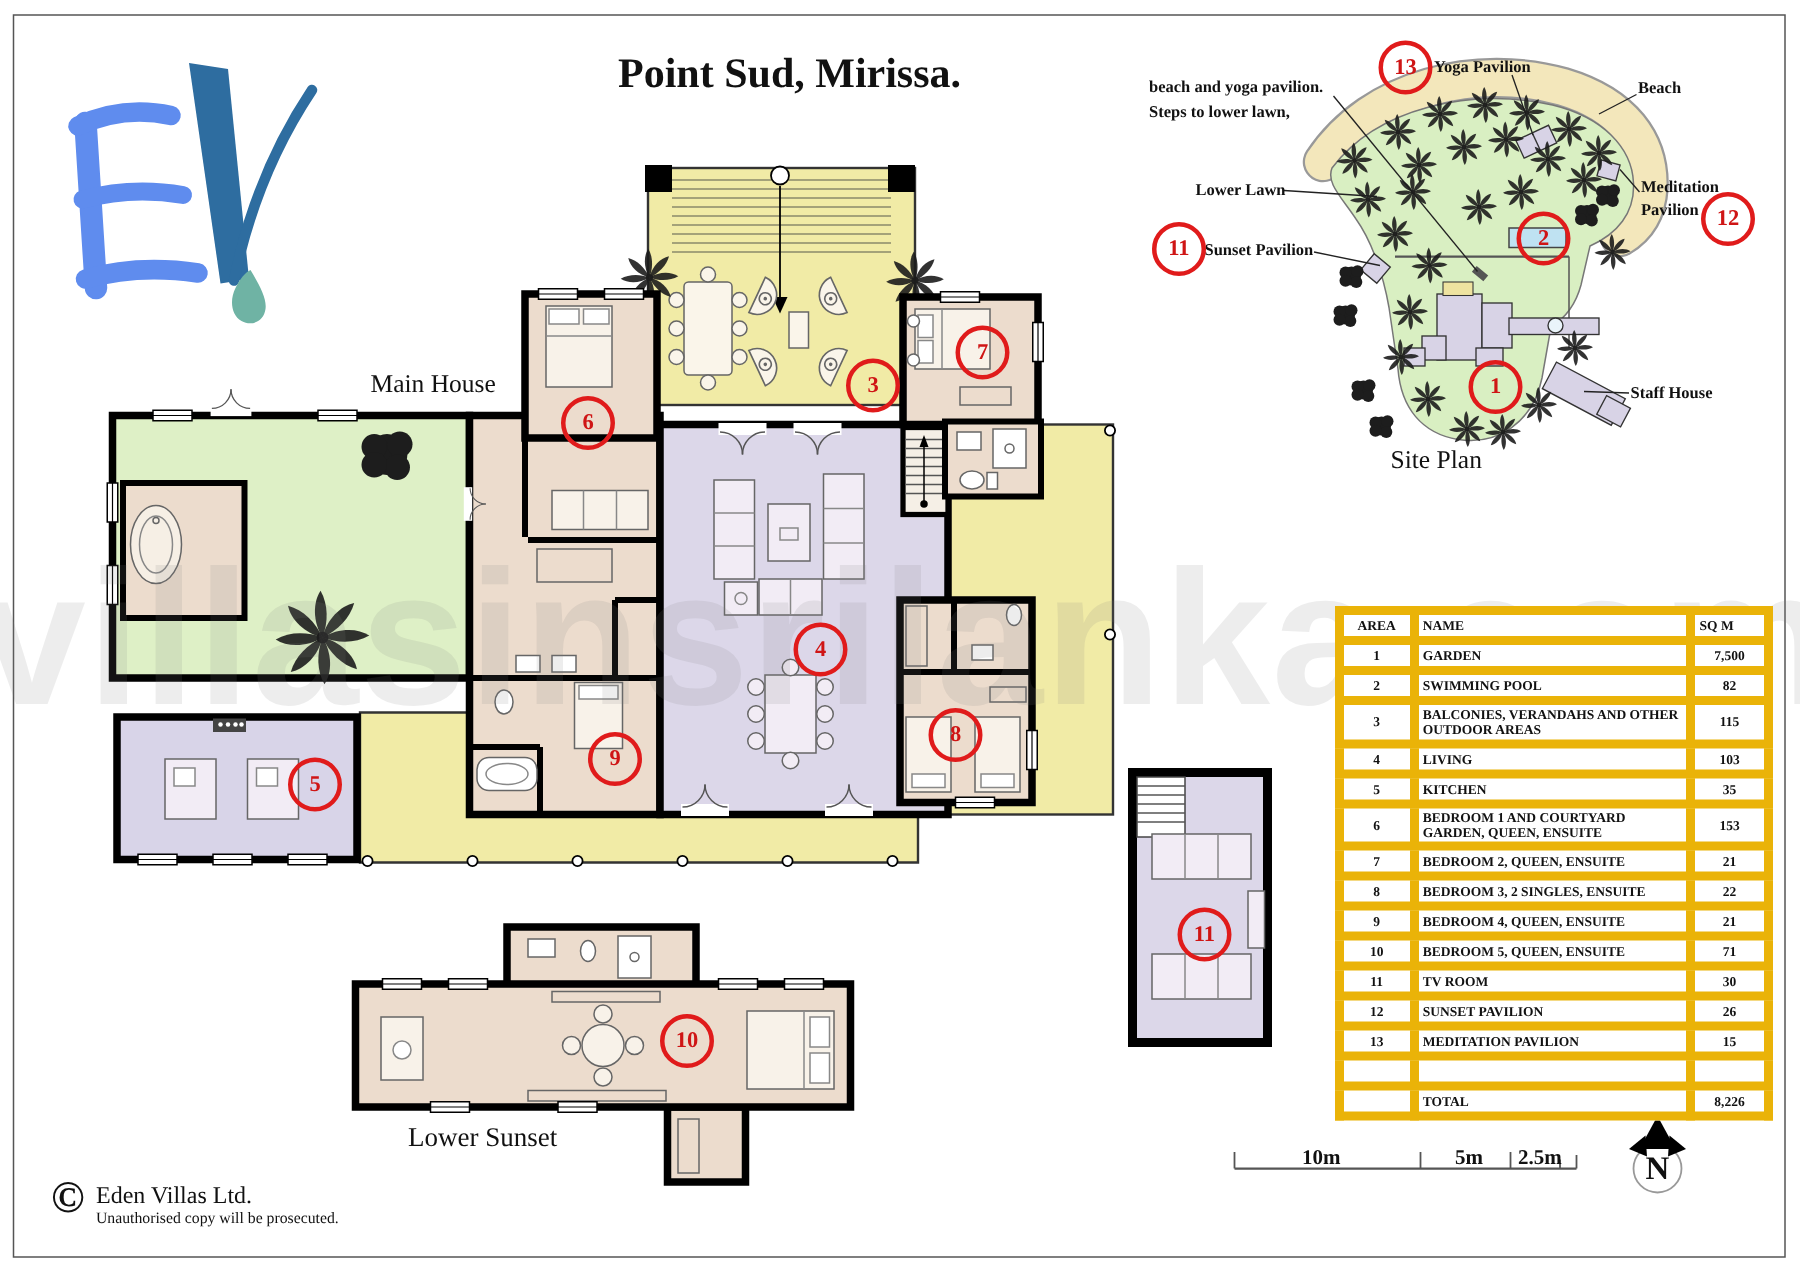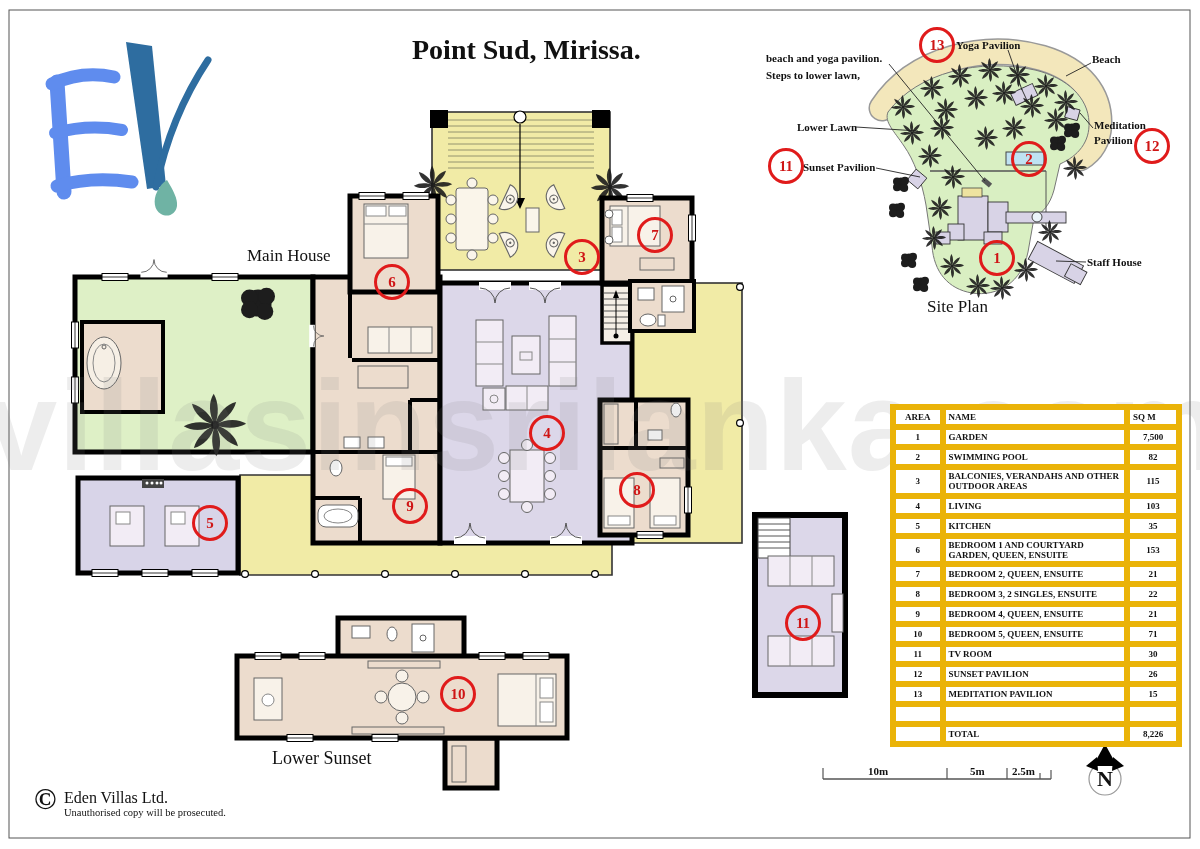--- a/index.html
+++ b/index.html
@@ -7,21 +7,21 @@
        font-family:"Liberation Serif",serif;color:#111;}
   #plan-svg{position:absolute;left:0;top:0;z-index:1;}
   .watermark{position:absolute;left:-14px;top:352px;z-index:5;white-space:nowrap;
        font:bold 128px "Liberation Sans",sans-serif;color:rgba(125,125,125,0.14);
        letter-spacing:1px;pointer-events:none;}
   .txt{position:absolute;z-index:8;}
   .title{font-weight:bold;font-size:28px;width:360px;text-align:left;font-family:Liberation Serif, serif;}
   .plan-label{font-size:17px;}
   .lower-label{font-size:18px;}
   .site-note{font-size:11px;font-weight:bold;line-height:14px;}
-  .scale-label{font-size:11px;font-weight:bold;}
+  .scale-label{font-size:14px;font-weight:bold;}
   .north-letter{font-size:22px;font-weight:bold;}
   .copy-symbol{font-size:30px;font-weight:bold;line-height:26px;}
   .copy-company{font-size:16px;}
   .copy-notice{font-size:10.5px;}
   .marker{position:absolute;z-index:10;width:30px;height:30px;border:3px solid #e01b1b;
        border-radius:50%;display:flex;align-items:center;justify-content:center;
        transform:translate(-50%,-50%);color:#cf1515;
        font:bold 15px "Liberation Serif",serif;background:transparent;}
   .area-table{position:absolute;left:890px;top:404px;width:292px;z-index:6;
        border-collapse:collapse;background:#fff;border:2px solid #000;

